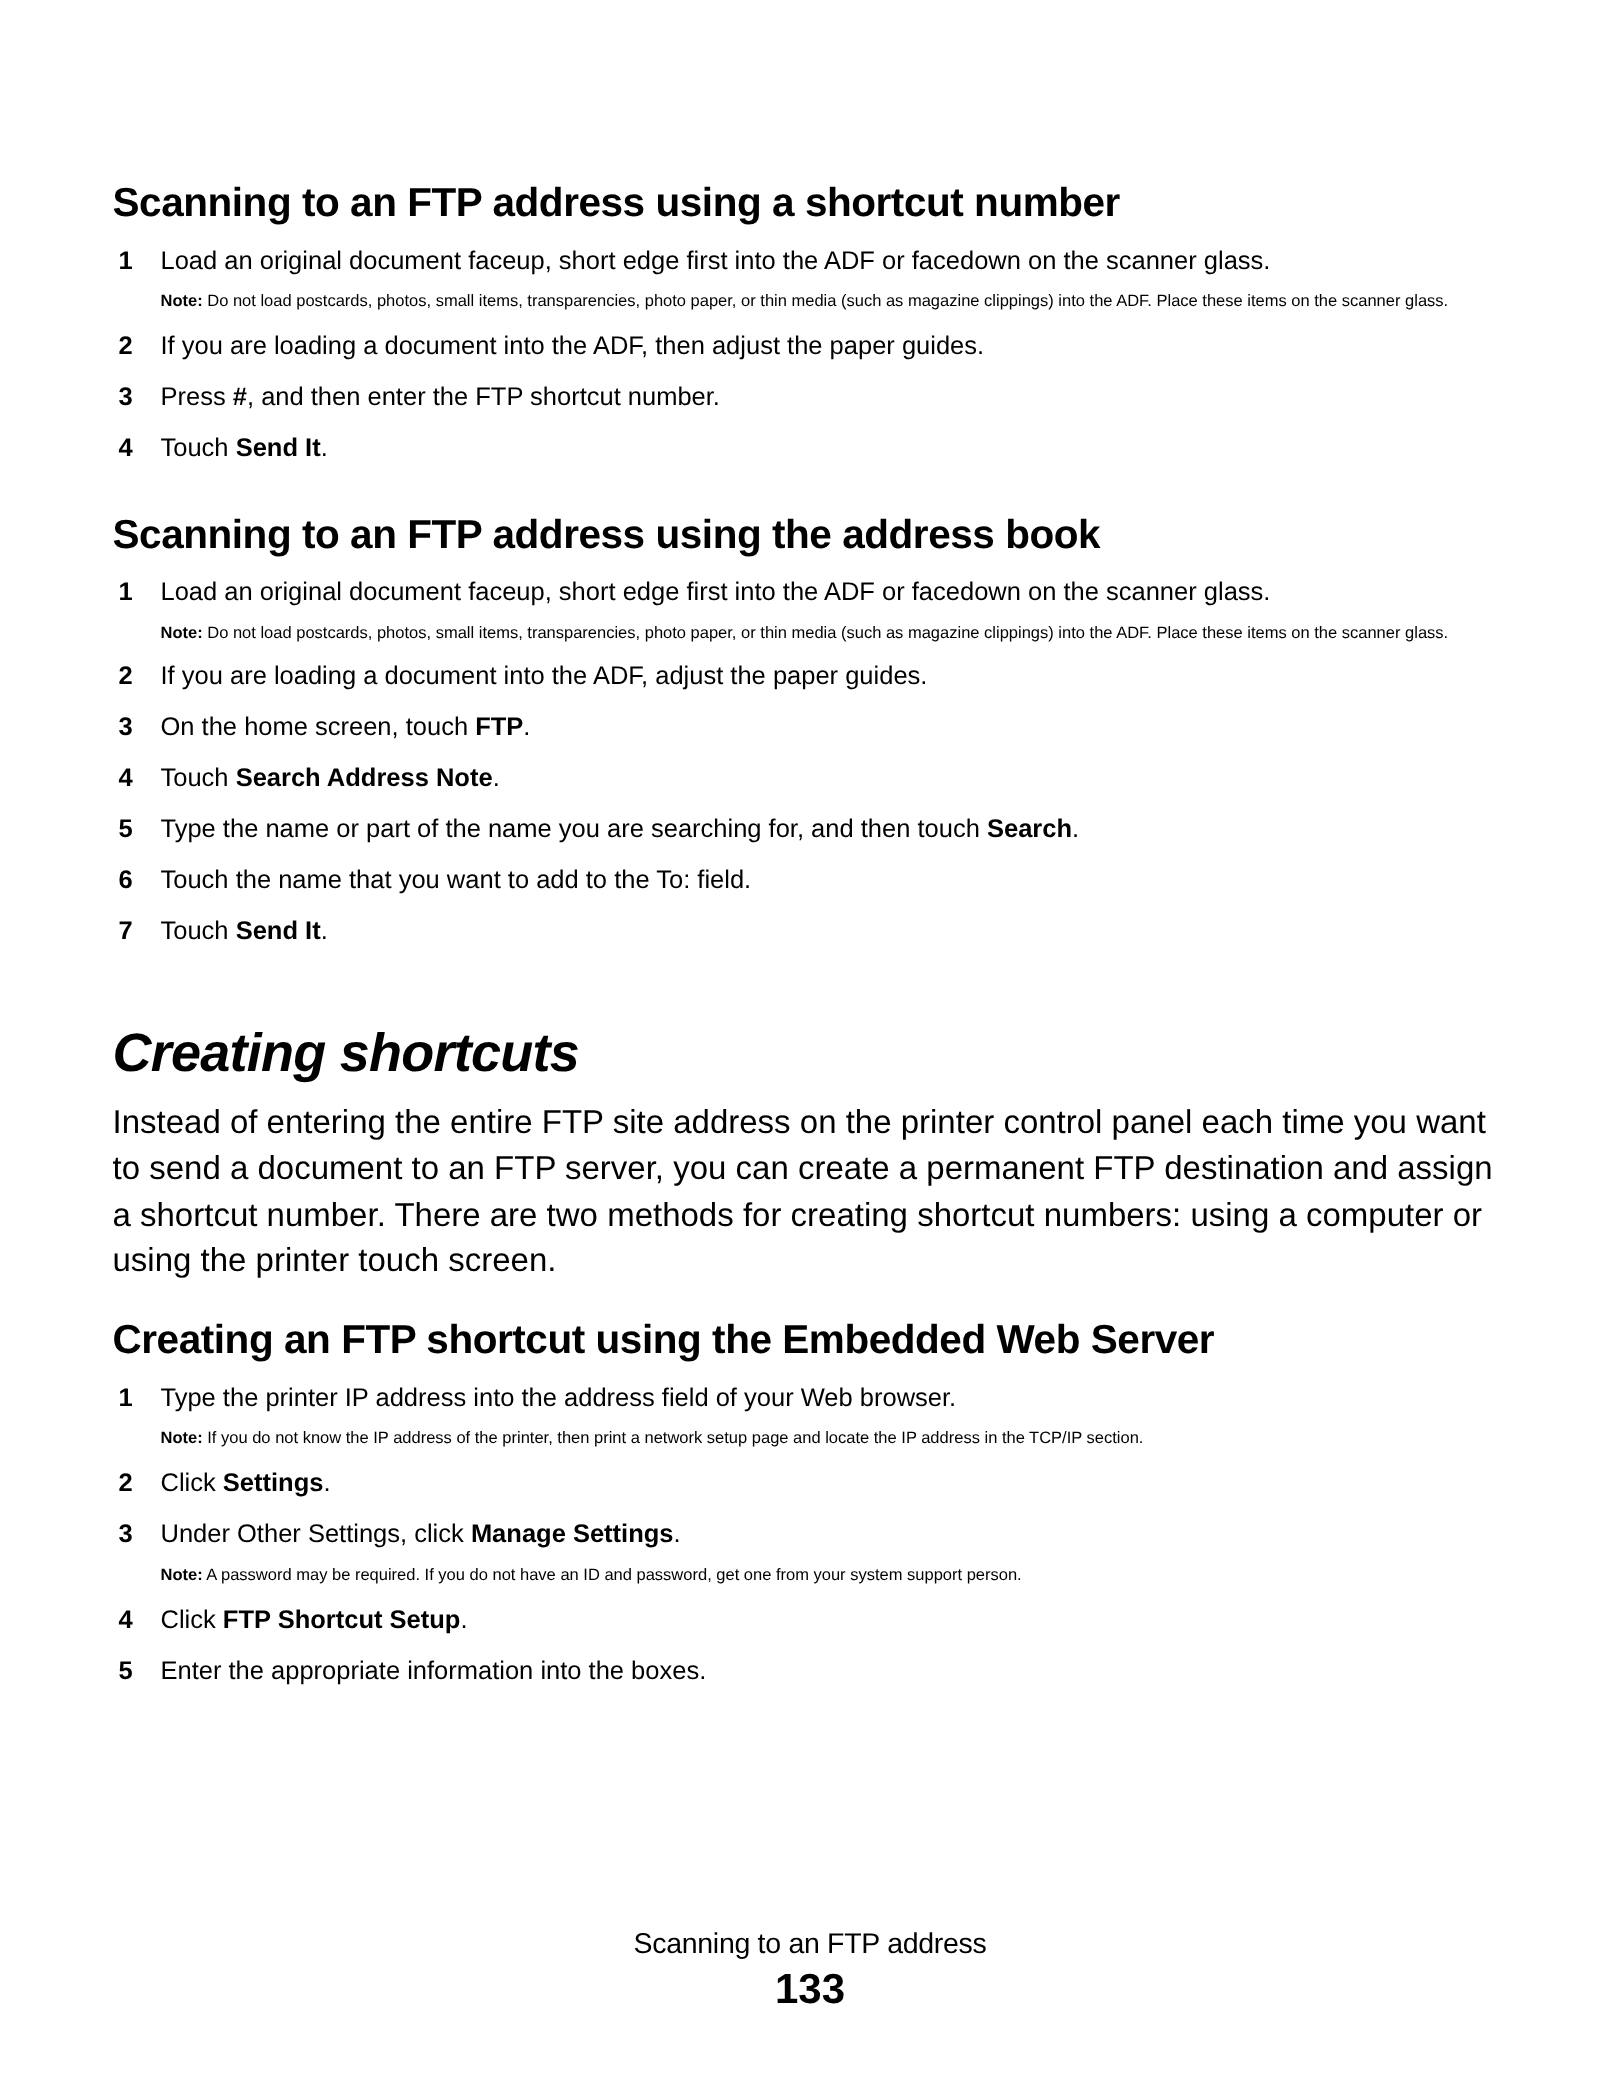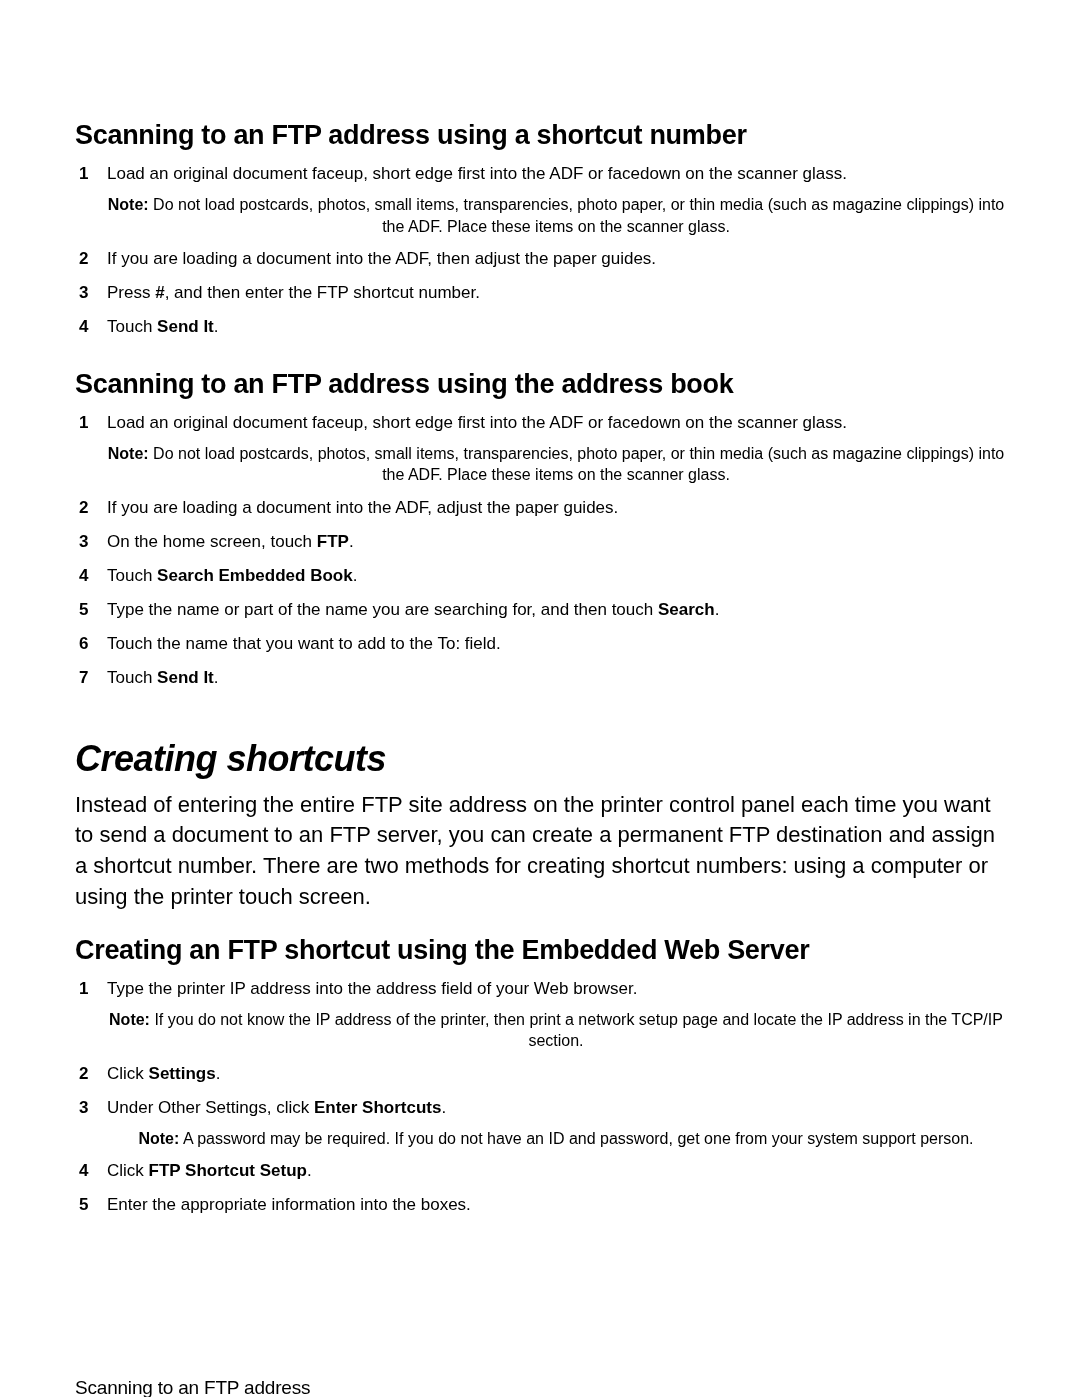--- a/index.html
+++ b/index.html
@@ -45,30 +45,30 @@
   }
   ol > li::before {
     content: counter(item);
     position: absolute;
     left: -20px;
     font-weight: bold;
     font-size: 17px;
   }
   .note {
     margin-top: 8px;
-    font-size: 16px;
+    font-size: 11px;
     line-height: 1.35;
-    text-align: center;
   }
   p.intro {
     font-size: 22px;
     line-height: 1.4;
     margin: 0 0 22px 0;
   }
   .footer {
+    text-align: center;
     margin-top: 160px;
     font-family: "Trebuchet MS", "Segoe UI", sans-serif;
   }
   .footer .title {
     font-size: 19px;
     letter-spacing: -0.2px;
   }
   .footer .pagenum {
     font-weight: bold;
     font-size: 28px;
@@ -103,21 +103,21 @@
       <span>Load an original document faceup, short edge first into the ADF or facedown on the scanner glass.</span>
       <div class="note">
         <b>Note:</b><span> Do not load postcards, photos, small items, transparencies, photo paper, or thin media (such as magazine clippings) into the ADF. Place these items on the scanner glass.</span>
       </div>
     </li>
     <li><span>If you are loading a document into the ADF, adjust the paper guides.</span></li>
     <li>
       <span>On the home screen, touch </span><b>FTP</b><span>.</span>
     </li>
     <li>
-      <span>Touch </span><b>Search Embedded Book</b><span>.</span>
+      <span>Touch </span><b>Search Address Note</b><span>.</span>
     </li>
     <li>
       <span>Type the name or part of the name you are searching for, and then touch </span><b>Search</b><span>.</span>
     </li>
     <li><span>Touch the name that you want to add to the To: field.</span></li>
     <li>
       <span>Touch </span><b>Send It</b><span>.</span>
     </li>
   </ol>
 
@@ -129,21 +129,21 @@
     <li>
       <span>Type the printer IP address into the address field of your Web browser.</span>
       <div class="note">
         <b>Note:</b><span> If you do not know the IP address of the printer, then print a network setup page and locate the IP address in the TCP/IP section.</span>
       </div>
     </li>
     <li>
       <span>Click </span><b>Settings</b><span>.</span>
     </li>
     <li>
-      <span>Under Other Settings, click </span><b>Enter Shortcuts</b><span>.</span>
+      <span>Under Other Settings, click </span><b>Manage Settings</b><span>.</span>
       <div class="note">
         <b>Note:</b><span> A password may be required. If you do not have an ID and password, get one from your system support person.</span>
       </div>
     </li>
     <li>
       <span>Click </span><b>FTP Shortcut Setup</b><span>.</span>
     </li>
     <li><span>Enter the appropriate information into the boxes.</span></li>
   </ol>
 

